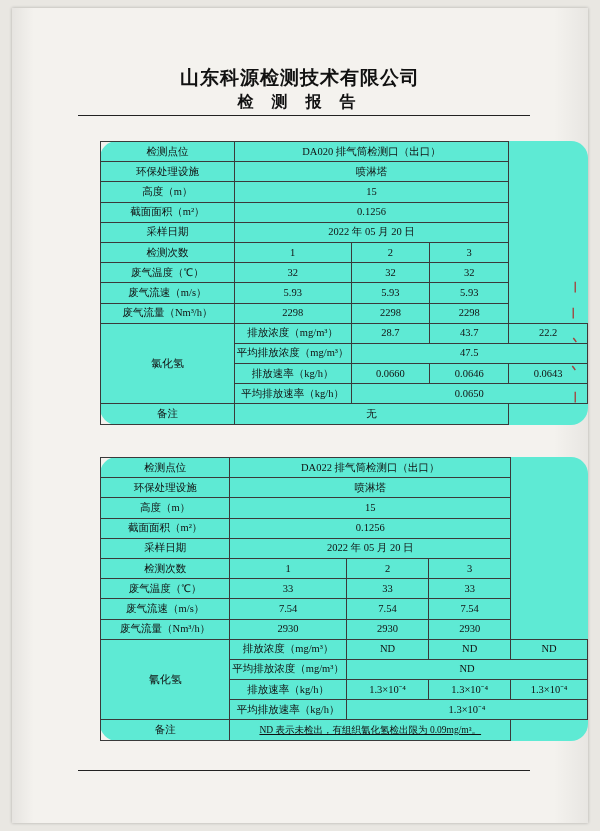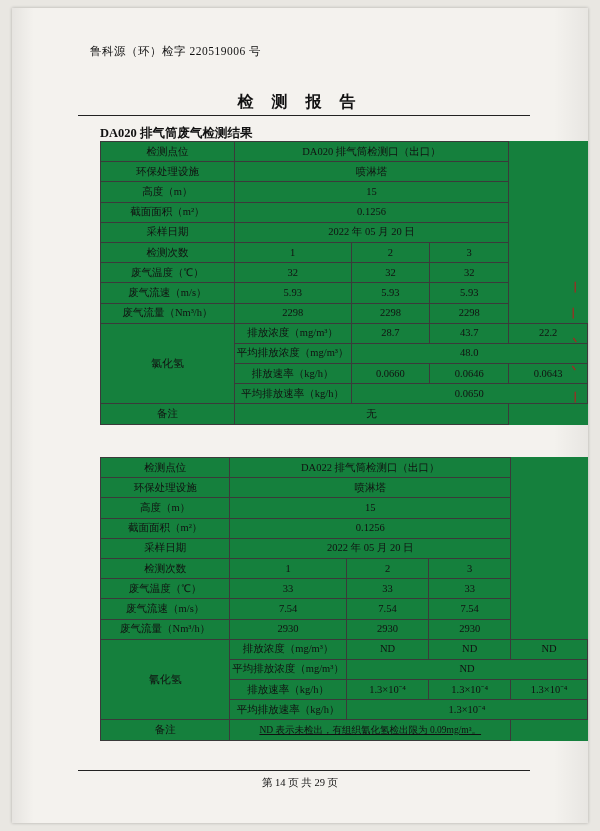--- a/index.html
+++ b/index.html
@@ -46,21 +46,22 @@
   .rule.bottom{top:762px;}
   .section-title{
     position:absolute;left:88px;
     font-size:12.5px;font-weight:bold;
   }
   .section-title .en{font-family:"Liberation Serif",serif;}
   table.rpt{
     position:absolute;
     border-collapse:collapse;
     font-size:10.5px;
-    background:#15803d;
+    background:#5eead4;
+    border-radius:17px;
   }
   table.rpt td{
     border:1px solid #3a3a3a;
     text-align:center;
     vertical-align:middle;
     height:19.2px;
     padding:0 2px;
     line-height:1.15;
     white-space:nowrap;
   }
@@ -73,27 +74,24 @@
     text-align:center;font-size:10.5px;
   }
   
   .stampbit{position:absolute;color:#b3201f;font-size:11px;font-weight:bold;opacity:.85;}
 </style>
 </head>
 <body>
 
 <div class="page">
 
-  <div class="doc-no">鲁科源（环）检字 220519006 号</div>
+  <div class="company">山东科源检测技术有限公司</div>
   <div class="report-title">检 测 报 告</div>
   <div class="rule top"></div>
 
-  <div class="section-title" style="top:117px;">
-    <span class="en">DA020</span><span> 排气筒废气检测结果</span>
-  </div>
 
   <table class="rpt" style="left:88px;top:133px;">
     <tbody>
       <tr>
         <td class="lbl">检测点位</td>
         <td class="vall" colspan="3">DA020 排气筒检测口（出口）</td>
       </tr>
       <tr>
         <td class="lbl">环保处理设施</td>
         <td class="vall" colspan="3">喷淋塔</td>
@@ -136,21 +134,21 @@
       </tr>
       <tr>
         <td class="rowhead" rowspan="4">氯化氢</td>
         <td style="width:104px;">排放浓度（mg/m³）</td>
         <td class="v1">28.7</td>
         <td class="v2">43.7</td>
         <td class="v3">22.2</td>
       </tr>
       <tr>
         <td>平均排放浓度（mg/m³）</td>
-        <td class="vall" colspan="3">48.0</td>
+        <td class="vall" colspan="3">47.5</td>
       </tr>
       <tr>
         <td>排放速率（kg/h）</td>
         <td class="v1">0.0660</td>
         <td class="v2">0.0646</td>
         <td class="v3">0.0643</td>
       </tr>
       <tr>
         <td>平均排放速率（kg/h）</td>
         <td class="vall" colspan="3">0.0650</td>
@@ -231,20 +229,19 @@
         <td class="vall" colspan="3">1.3×10⁻⁴</td>
       </tr>
       <tr>
         <td class="lbl">备注</td>
         <td class="vall" colspan="3" style="font-size:9.5px;text-decoration:underline;">ND 表示未检出，有组织氰化氢检出限为 0.09mg/m³。</td>
       </tr>
     </tbody>
   </table>
 
   <div class="rule bottom"></div>
-  <div class="footer">第 14 页 共 29 页</div>
 
   <span class="stampbit" style="top:272px;left:558px;">丨</span>
   <span class="stampbit" style="top:298px;left:556px;">丨</span>
   <span class="stampbit" style="top:326px;left:558px;">丶</span>
   <span class="stampbit" style="top:354px;left:557px;">丶</span>
   <span class="stampbit" style="top:382px;left:558px;">丨</span>
 </div>
 
 </body></html>

